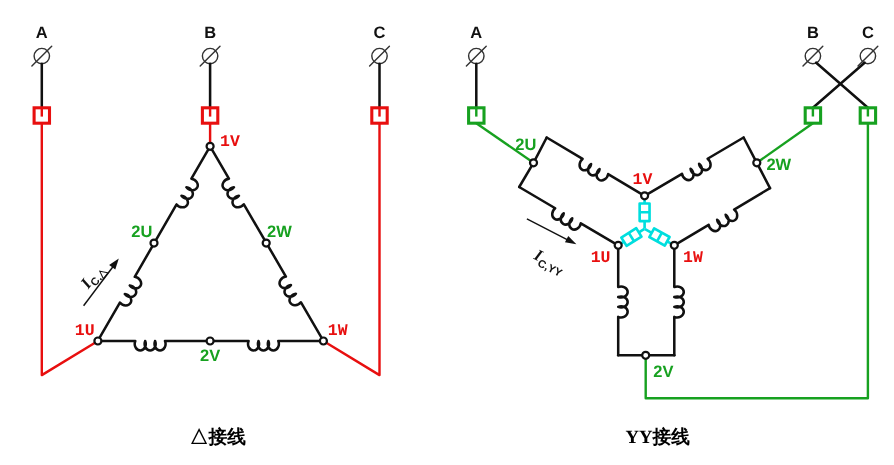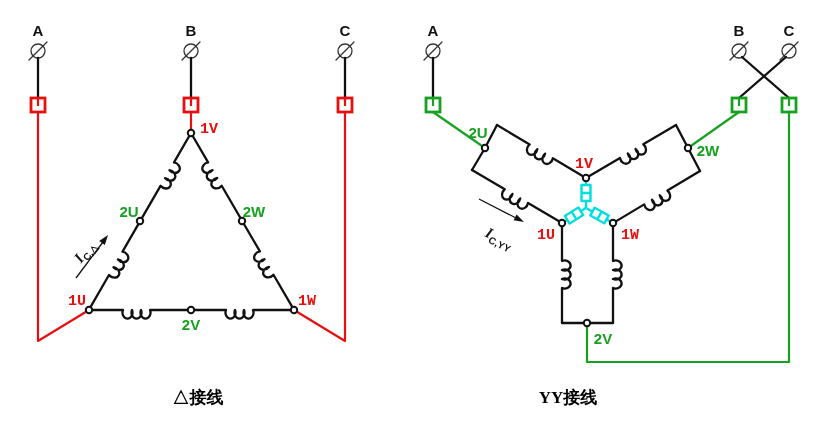--- a/index.html
+++ b/index.html
@@ -213,15 +213,15 @@
 
   <div class="lbl t-green" style="left:478px;top:132px">2U</div>
   <div class="lbl t-green" style="left:708px;top:150px">2W</div>
   <div class="lbl t-red" style="left:584px;top:164px">1V</div>
   <div class="lbl t-red" style="left:546px;top:235px">1U</div>
   <div class="lbl t-red" style="left:630px;top:235px">1W</div>
   <div class="lbl t-green" style="left:603px;top:338px">2V</div>
 
   <div class="cur right" style="left:499px;top:239px"><i>I</i><sub>C,YY</sub></div>
 
-  <div class="caption" style="left:568px;top:397px">YY接线</div>
+  <div class="caption" style="left:598px;top:397px">YY接线</div>
 
 </div>
 
 </body></html>

